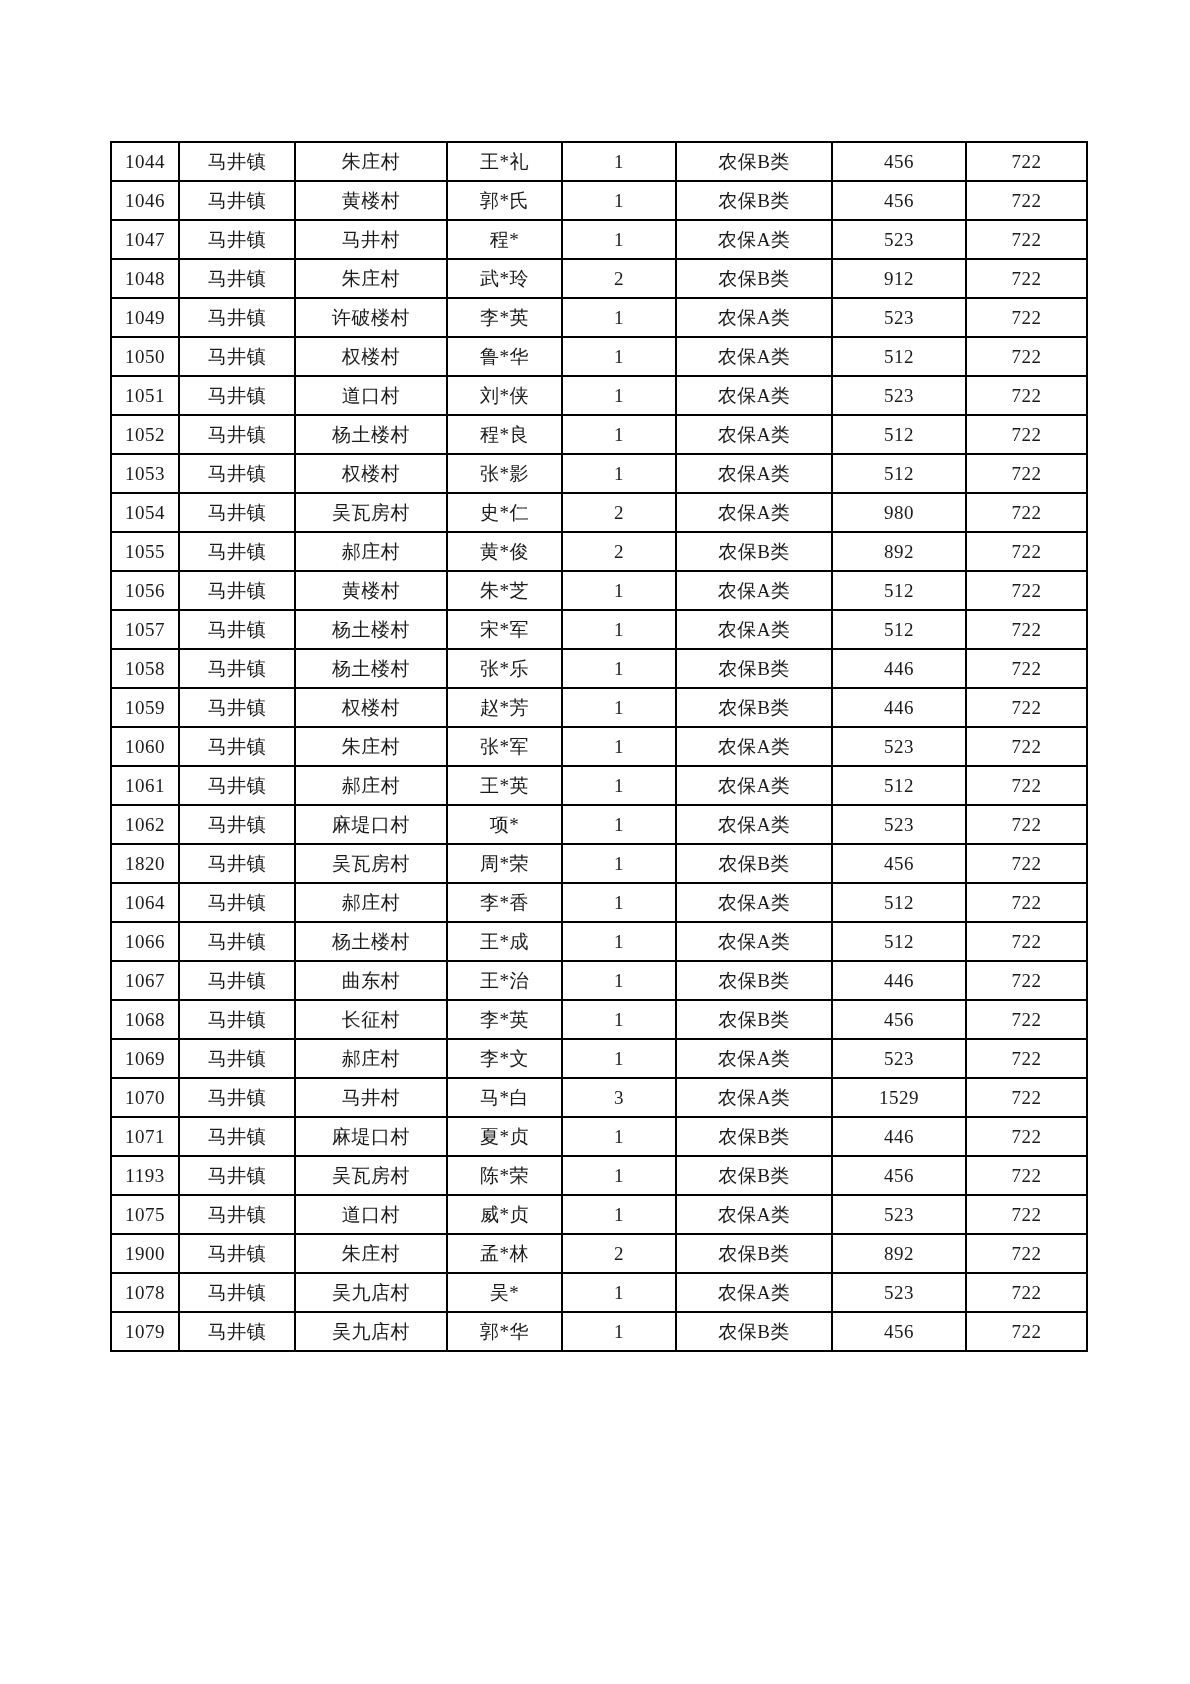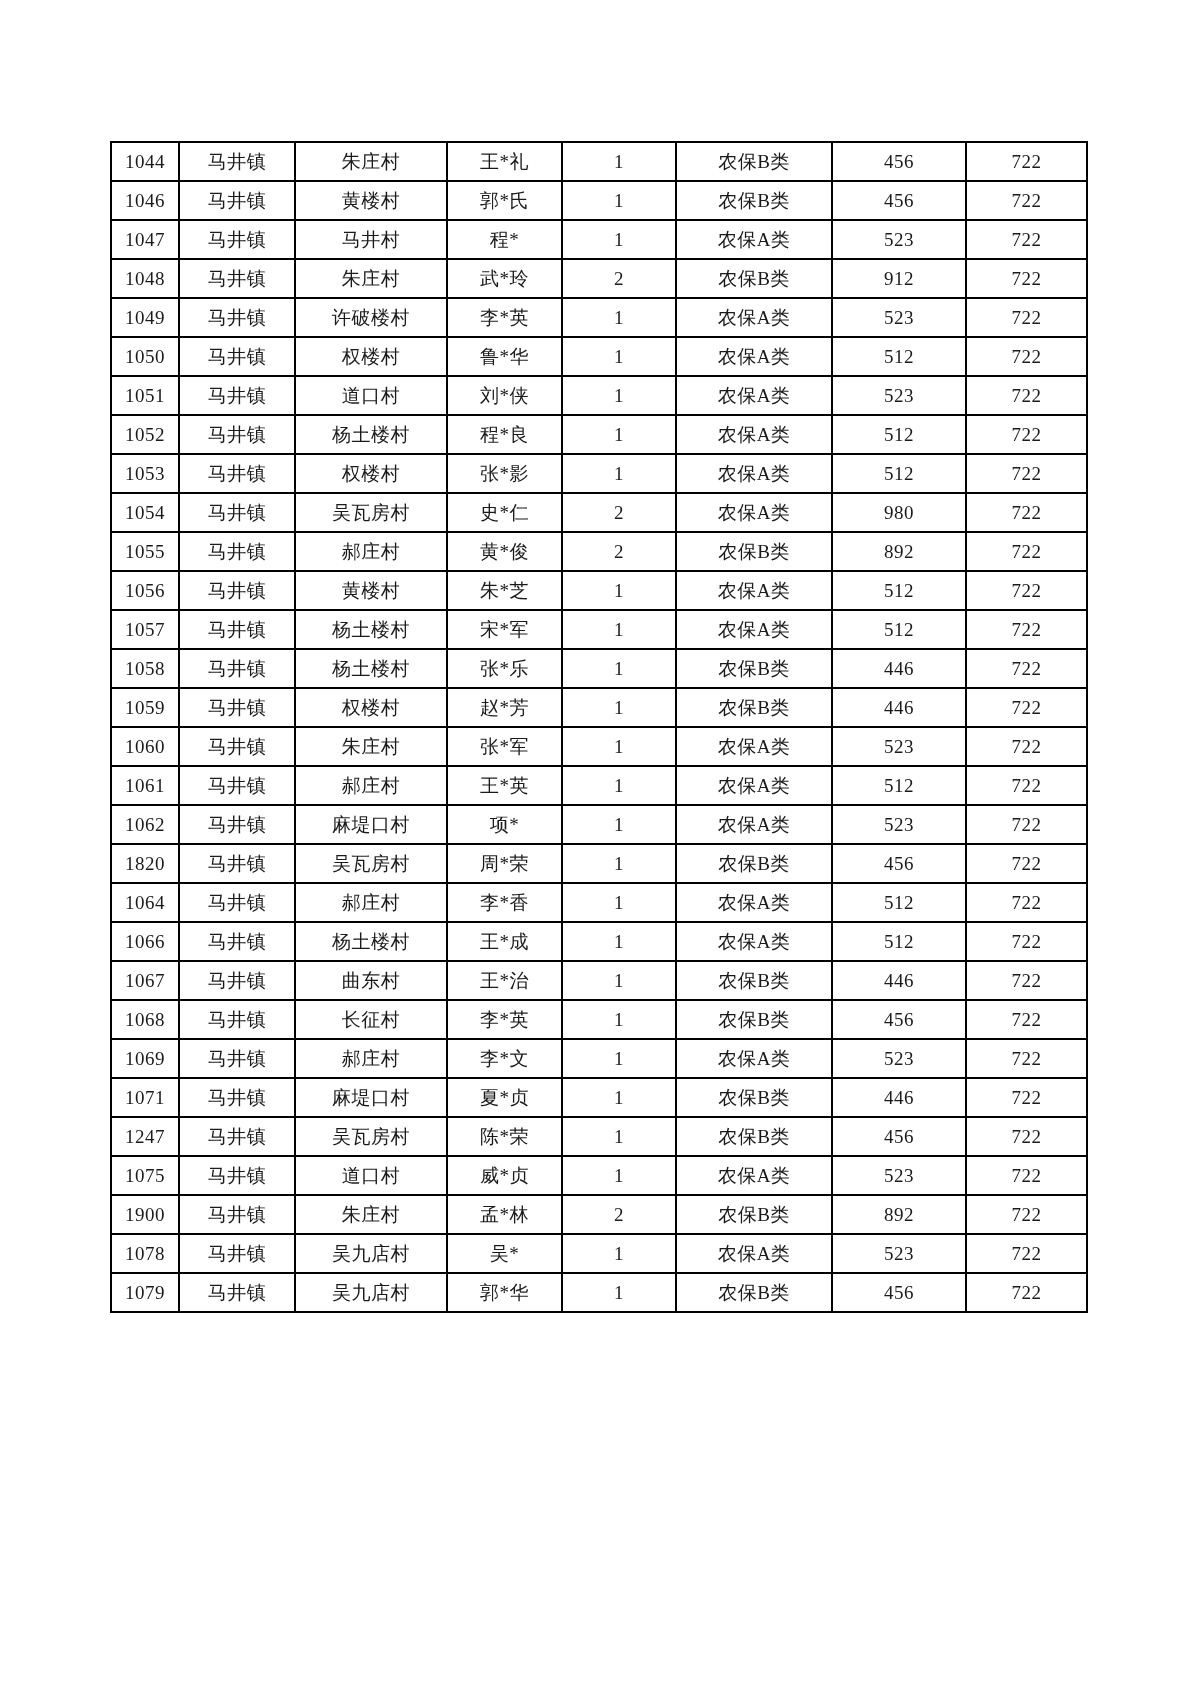--- a/index.html
+++ b/index.html
@@ -289,31 +289,41 @@
           <td>1069</td>
           <td>马井镇</td>
           <td>郝庄村</td>
           <td>李*文</td>
           <td>1</td>
           <td>农保A类</td>
           <td>523</td>
           <td>722</td>
         </tr>
         <tr>
+          <td>1070</td>
+          <td>马井镇</td>
+          <td>马井村</td>
+          <td>马*白</td>
+          <td>3</td>
+          <td>农保A类</td>
+          <td>1529</td>
+          <td>722</td>
+        </tr>
+        <tr>
           <td>1071</td>
           <td>马井镇</td>
           <td>麻堤口村</td>
           <td>夏*贞</td>
           <td>1</td>
           <td>农保B类</td>
           <td>446</td>
           <td>722</td>
         </tr>
         <tr>
-          <td>1247</td>
+          <td>1193</td>
           <td>马井镇</td>
           <td>吴瓦房村</td>
           <td>陈*荣</td>
           <td>1</td>
           <td>农保B类</td>
           <td>456</td>
           <td>722</td>
         </tr>
         <tr>
           <td>1075</td>

